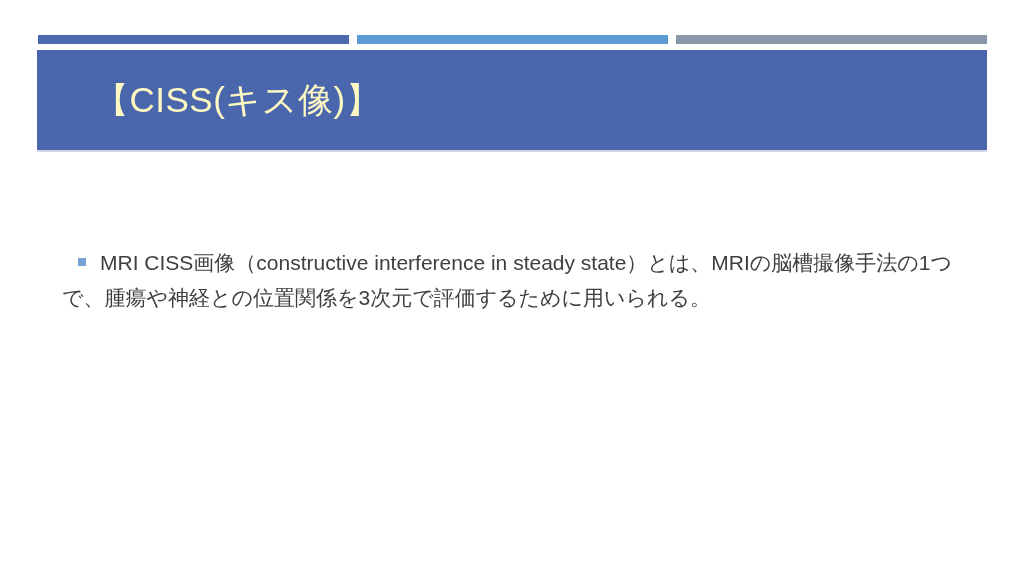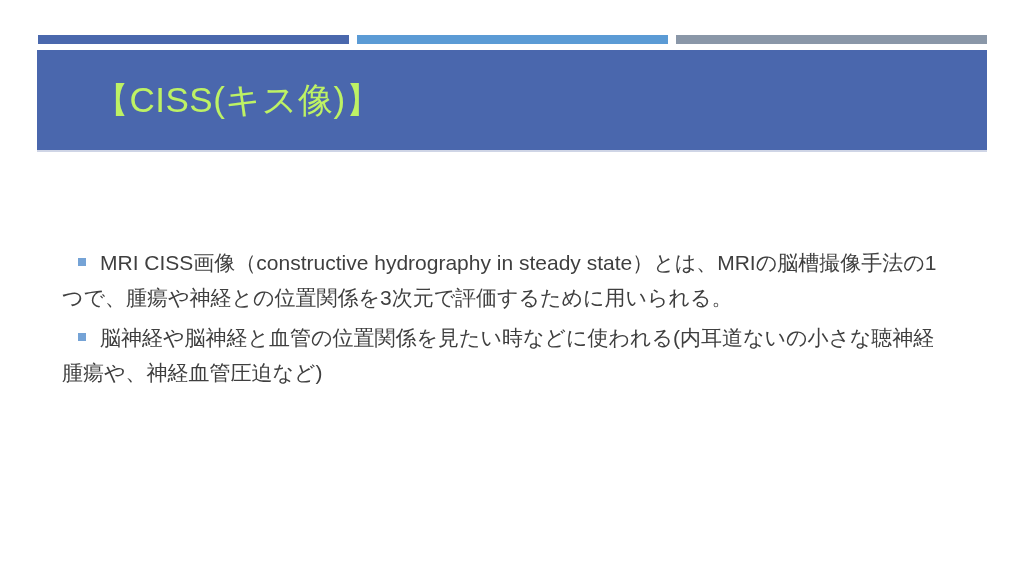--- a/index.html
+++ b/index.html
@@ -41,21 +41,21 @@
     border-bottom: 2px solid #cfd5e6;
     display: flex;
     align-items: center;
     box-sizing: border-box;
   }
   .slide-title {
     margin: 0;
     padding-left: 57px;
     font-size: 35px;
     font-weight: 400;
-    color: #bef264;
+    color: #fef9c3;
     white-space: nowrap;
     letter-spacing: 0.5px;
   }
 
   
   .bullet-body {
     position: absolute;
     left: 62px;
     top: 245px;
     width: 890px;
@@ -88,17 +88,16 @@
     <div class="bar bar-1"></div>
     <div class="bar bar-2"></div>
     <div class="bar bar-3"></div>
   </div>
 
   <div class="header-banner">
     <h1 class="slide-title">【CISS(キス像)】</h1>
   </div>
 
   <div class="bullet-body">
-    <p class="bullet-item"><span class="bullet-marker"></span><span>MRI CISS画像（constructive hydrography in steady state）とは、MRIの脳槽撮像手法の1つで、腫瘍や神経との位置関係を3次元で評価するために用いられる。</span></p>
-    <p class="bullet-item"><span class="bullet-marker"></span><span>脳神経や脳神経と血管の位置関係を見たい時などに使われる(内耳道ないの小さな聴神経腫瘍や、神経血管圧迫など)</span></p>
+    <p class="bullet-item"><span class="bullet-marker"></span><span>MRI CISS画像（constructive interference in steady state）とは、MRIの脳槽撮像手法の1つで、腫瘍や神経との位置関係を3次元で評価するために用いられる。</span></p>
   </div>
 
 </div>
 
 </body></html>

